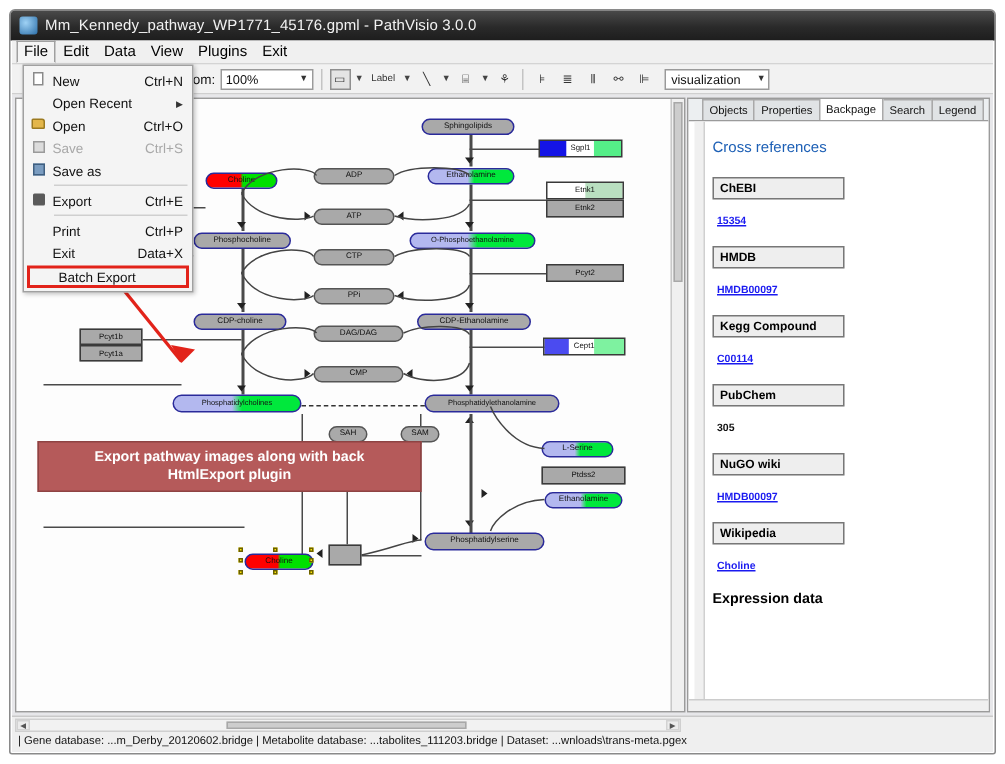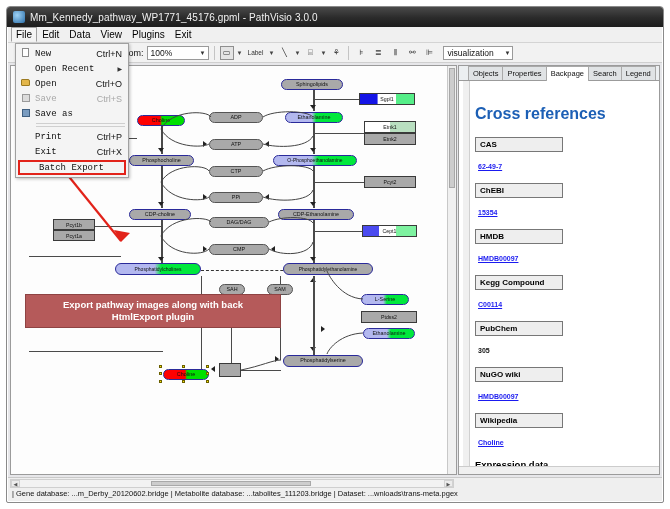--- a/index.html
+++ b/index.html
@@ -251,21 +251,21 @@
     position: relative;
     display: flex; align-items: center;
     height: 15px;
     font-size: 9px; color: #111;
     padding-left: 0;
   }
   .dd-row .ico {
     width: 19px; text-align: center; font-size: 8px; color: #7a5a20;
     flex: 0 0 19px;
   }
-  .dd-row .lbl { flex: 1 1 auto; font-family: Liberation Mono, monospace; }
+  .dd-row .lbl { flex: 1 1 auto; }
   .dd-row .acc { color: #111; padding-right: 6px; font-size: 9px; }
   .dd-row .sub { padding-right: 6px; font-size: 6px; color: #333; }
   .dd-row.disabled .lbl, .dd-row.disabled .acc { color: #a8a8a8; }
   .dd-sep { height: 1px; background: #cfcfcf; margin: 2px 3px; }
   .dd-row.boxed {
     border: 2px solid #e2231a;
     margin: 1px 2px 2px 2px;
     height: 15px;
   }
   .ico-sq { display:inline-block; width:8px; height:8px; border:1px solid #9a9a9a; background:#dcdcdc; }
@@ -281,21 +281,21 @@
   .side-pane {
     position: relative;
     flex: 1 1 auto;
     margin: 2px 2px 2px 0;
     background: #ffffff;
     border: 1px solid #9b9b9b;
     display: flex; flex-direction: column;
     overflow: hidden;
   }
   .tabstrip {
-    display: flex; align-items: flex-start;
+    display: flex; align-items: flex-end;
     height: 15px;
     background: #eceff1;
     border-bottom: 1px solid #9b9b9b;
     padding-left: 9px;
   }
   .tab {
     font-size: 7.5px;
     color: #111;
     padding: 1px 4px;
     border: 1px solid #a9a9a9;
@@ -317,23 +317,23 @@
     background: #ffffff;
     overflow: hidden;
     padding: 8px 0 0 16px;
   }
   .side-leftbar {
     position: absolute; left: 4px; top: 0; bottom: 0; width: 7px;
     background: #f0f0f0; border-right: 1px solid #d0d0d0;
   }
   .xref-title {
     color: #1c5fb5;
-    font-size: 16px;
-    font-weight: bold;
-    margin: 16px 0 14px 0;
+    font-size: 10px;
+    font-weight: normal;
+    margin: 4px 0 14px 0;
   }
   .xref-block { margin-bottom: 10px; }
   .xref-head {
     width: 88px;
     border: 1px solid #777;
     background: #eeeeee;
     font-size: 8px;
     font-weight: bold;
     color: #000;
     padding: 2px 4px;
@@ -573,24 +573,20 @@
           <div class="tab sel">Backpage</div>
           <div class="tab">Search</div>
           <div class="tab">Legend</div>
         </div>
 
         <div class="side-body">
           <div class="side-leftbar"></div>
 
           <div class="xref-title">Cross references</div>
 
-          <div class="xref-block">
-            <div class="xref-head">CAS</div>
-            <a class="xref-val">62-49-7</a>
-          </div>
 
           <div class="xref-block">
             <div class="xref-head">ChEBI</div>
             <a class="xref-val">15354</a>
           </div>
 
           <div class="xref-block">
             <div class="xref-head">HMDB</div>
             <a class="xref-val">HMDB00097</a>
           </div>
@@ -659,33 +655,38 @@
 
       <div class="dd-row">
         <span class="ico"><span class="ico-disk"></span></span>
         <span class="lbl">Save as</span>
         <span class="acc"></span>
       </div>
 
       <div class="dd-sep"></div>
 
 
+      <div class="dd-row">
+        <span class="ico"><span class="ico-imp"></span></span>
+        <span class="lbl">Export</span>
+        <span class="acc">Ctrl+E</span>
+      </div>
 
       <div class="dd-sep"></div>
 
       <div class="dd-row">
         <span class="ico"></span>
         <span class="lbl">Print</span>
         <span class="acc">Ctrl+P</span>
       </div>
 
       <div class="dd-row">
         <span class="ico"></span>
         <span class="lbl">Exit</span>
-        <span class="acc">Ctrl+X</span>
+        <span class="acc">Data+X</span>
       </div>
 
       <div class="dd-row boxed">
         <span class="ico"></span>
         <span class="lbl">Batch Export</span>
       </div>
     </div>
 
   </div>
 </div>

